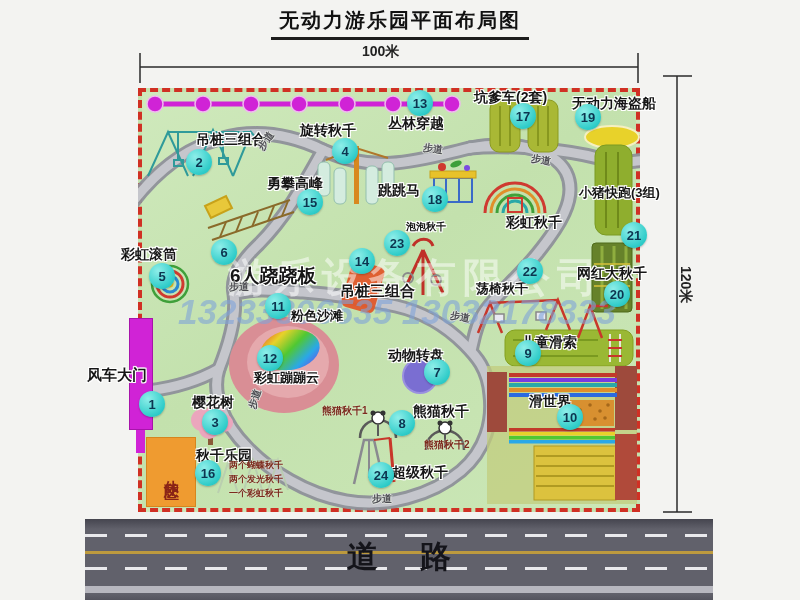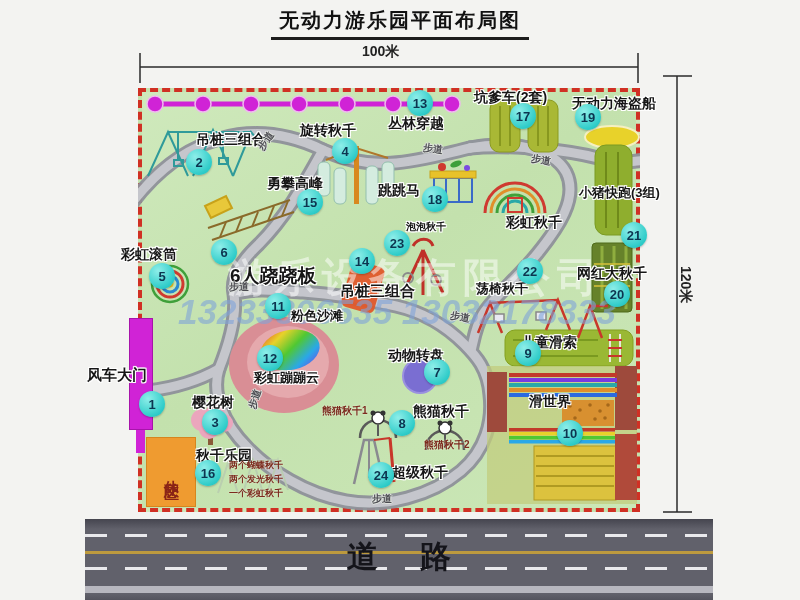--- a/index.html
+++ b/index.html
@@ -358,21 +358,21 @@
     <div class="badge" style="left: 149px; top: 263px;">5</div>
     <div class="map-label" style="left: 218px; top: 266px; font-size: 19px; margin-left: 12px;">6人跷跷板</div>
     <div class="badge" style="left: 211px; top: 239px;">6</div>
     <div class="map-label" style="left: 388px; top: 348px; font-size: 14px;">动物转盘</div>
     <div class="badge" style="left: 424px; top: 359px;">7</div>
     <div class="map-label" style="left: 413px; top: 404px; font-size: 14px;">熊猫秋千</div>
     <div class="badge" style="left: 389px; top: 410px;">8</div>
     <div class="map-label" style="left: 521px; top: 335px; font-size: 14px;">儿童滑索</div>
     <div class="badge" style="left: 515px; top: 340px;">9</div>
     <div class="map-label" style="left: 529px; top: 394px; font-size: 14px;">滑世界</div>
-    <div class="badge" style="left: 557px; top: 404px; margin-top: 16px;">10</div>
+    <div class="badge" style="left: 557px; top: 404px;">10</div>
     <div class="map-label" style="left: 291px; top: 309px; font-size: 13px;">粉色沙滩</div>
     <div class="badge" style="left: 265px; top: 293px;">11</div>
     <div class="map-label" style="left: 254px; top: 371px; font-size: 13px;">彩虹蹦蹦云</div>
     <div class="badge" style="left: 257px; top: 336px; margin-top: 9px;">12</div>
     <div class="map-label" style="left: 388px; top: 116px; font-size: 14px;">丛林穿越</div>
     <div class="badge" style="left: 407px; top: 90px;">13</div>
     <div class="map-label" style="left: 340px; top: 283px; font-size: 15px;">吊桩三组合</div>
     <div class="badge" style="left: 349px; top: 248px;">14</div>
     <div class="map-label" style="left: 267px; top: 176px; font-size: 14px;">勇攀高峰</div>
     <div class="badge" style="left: 297px; top: 189px;">15</div>

